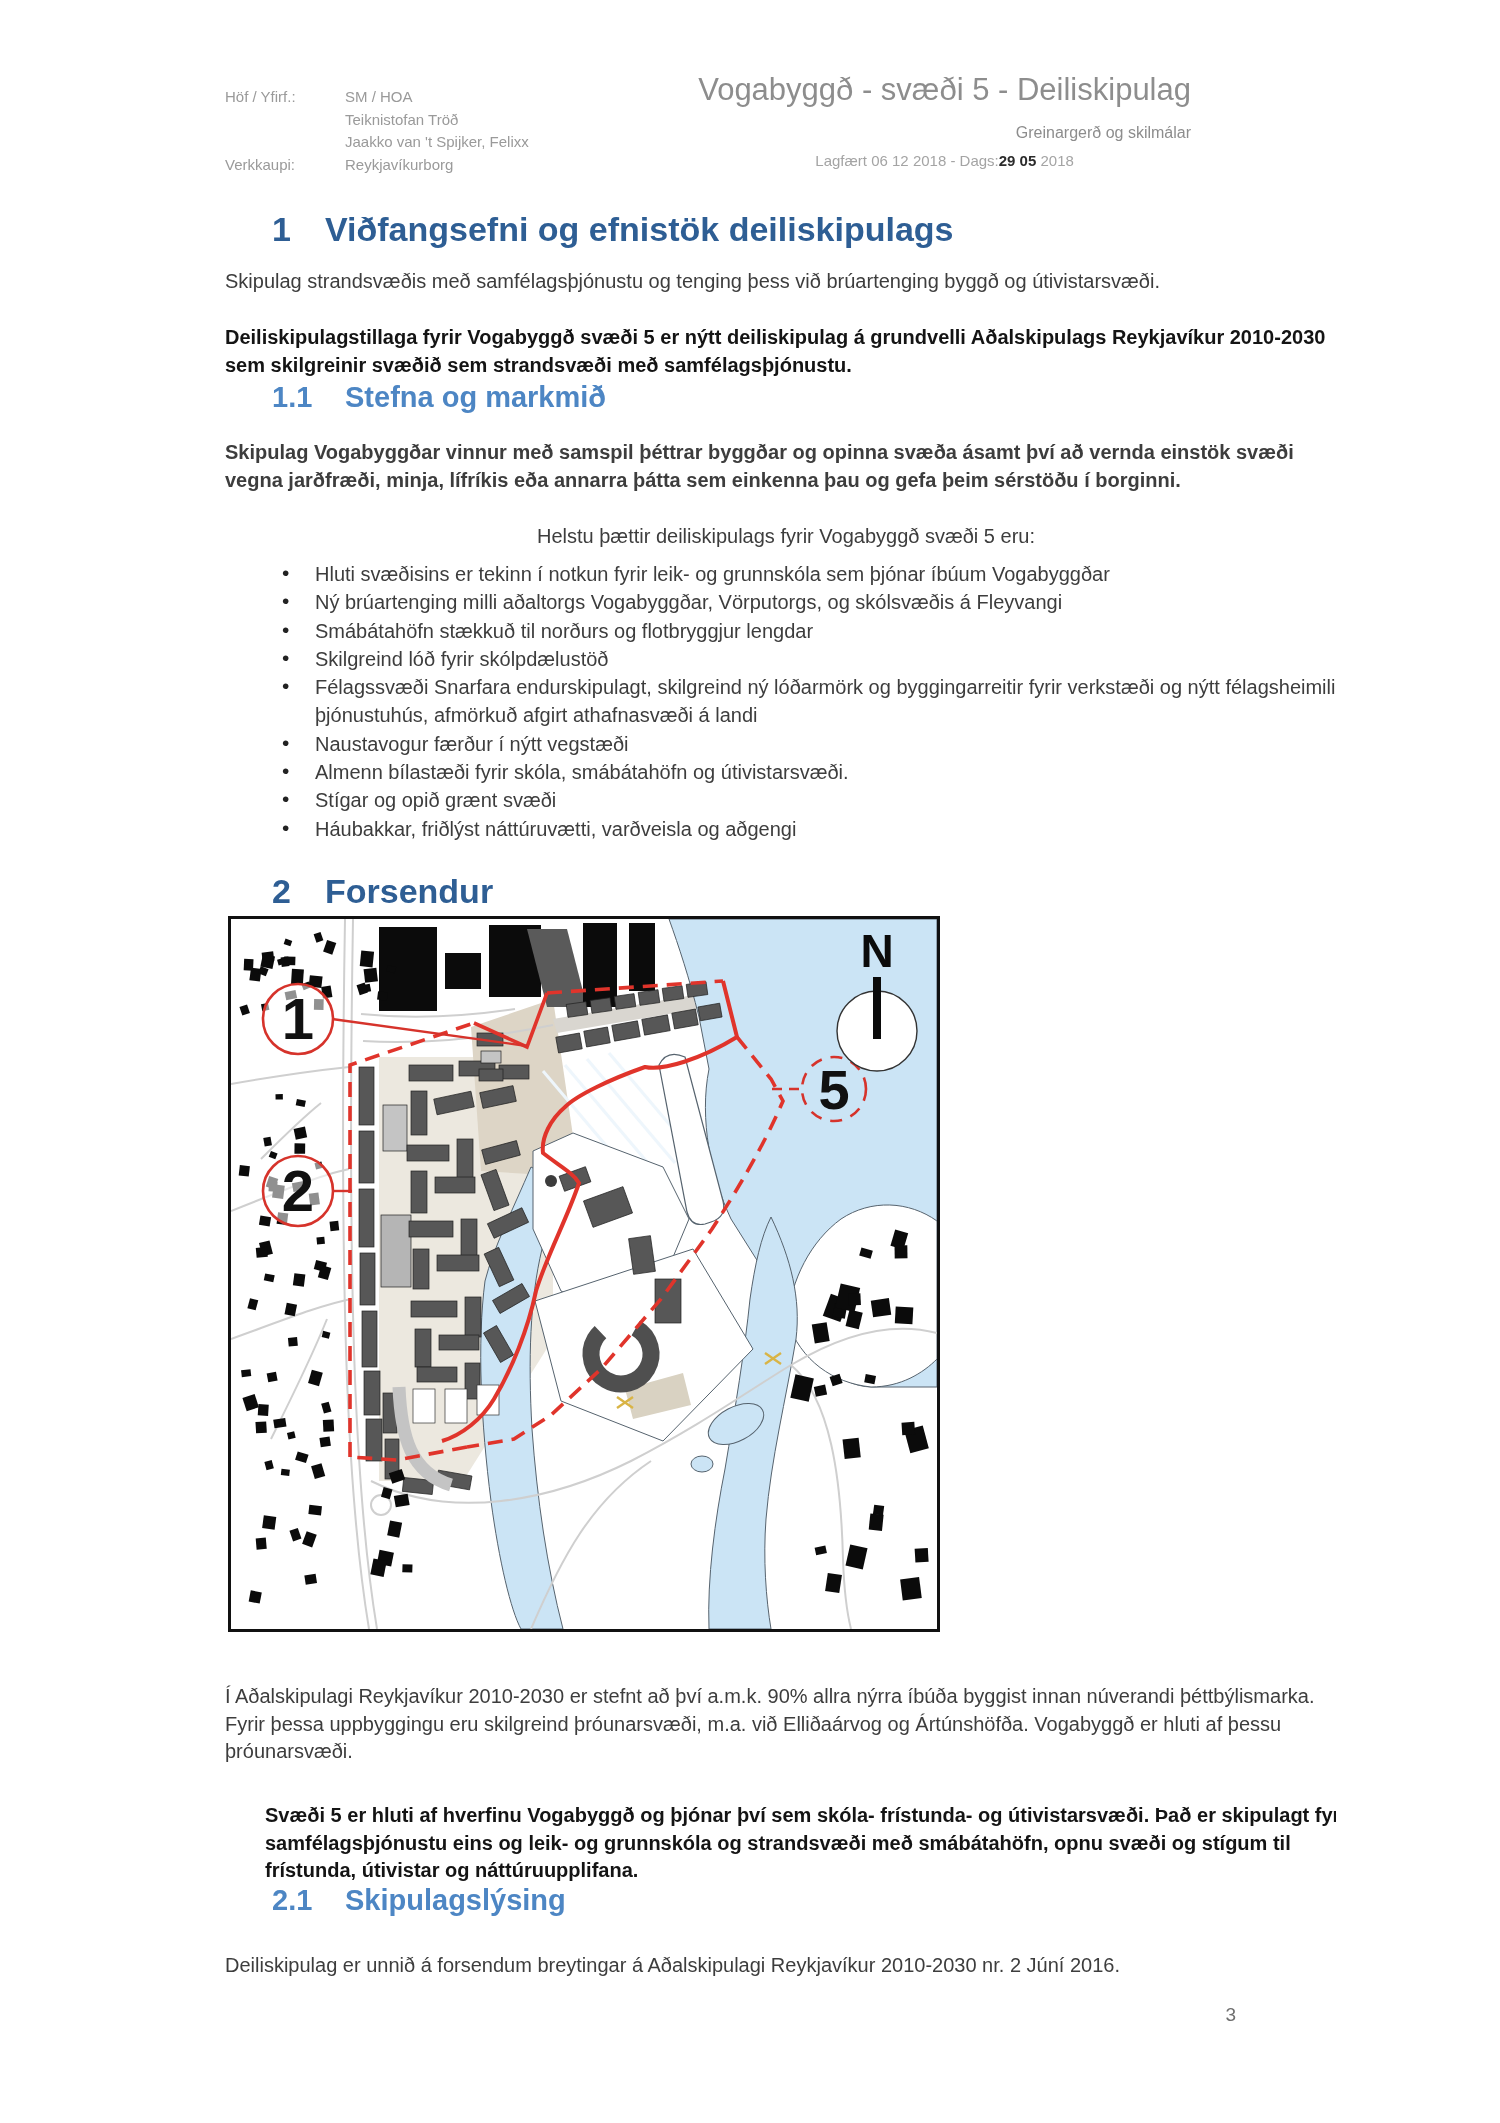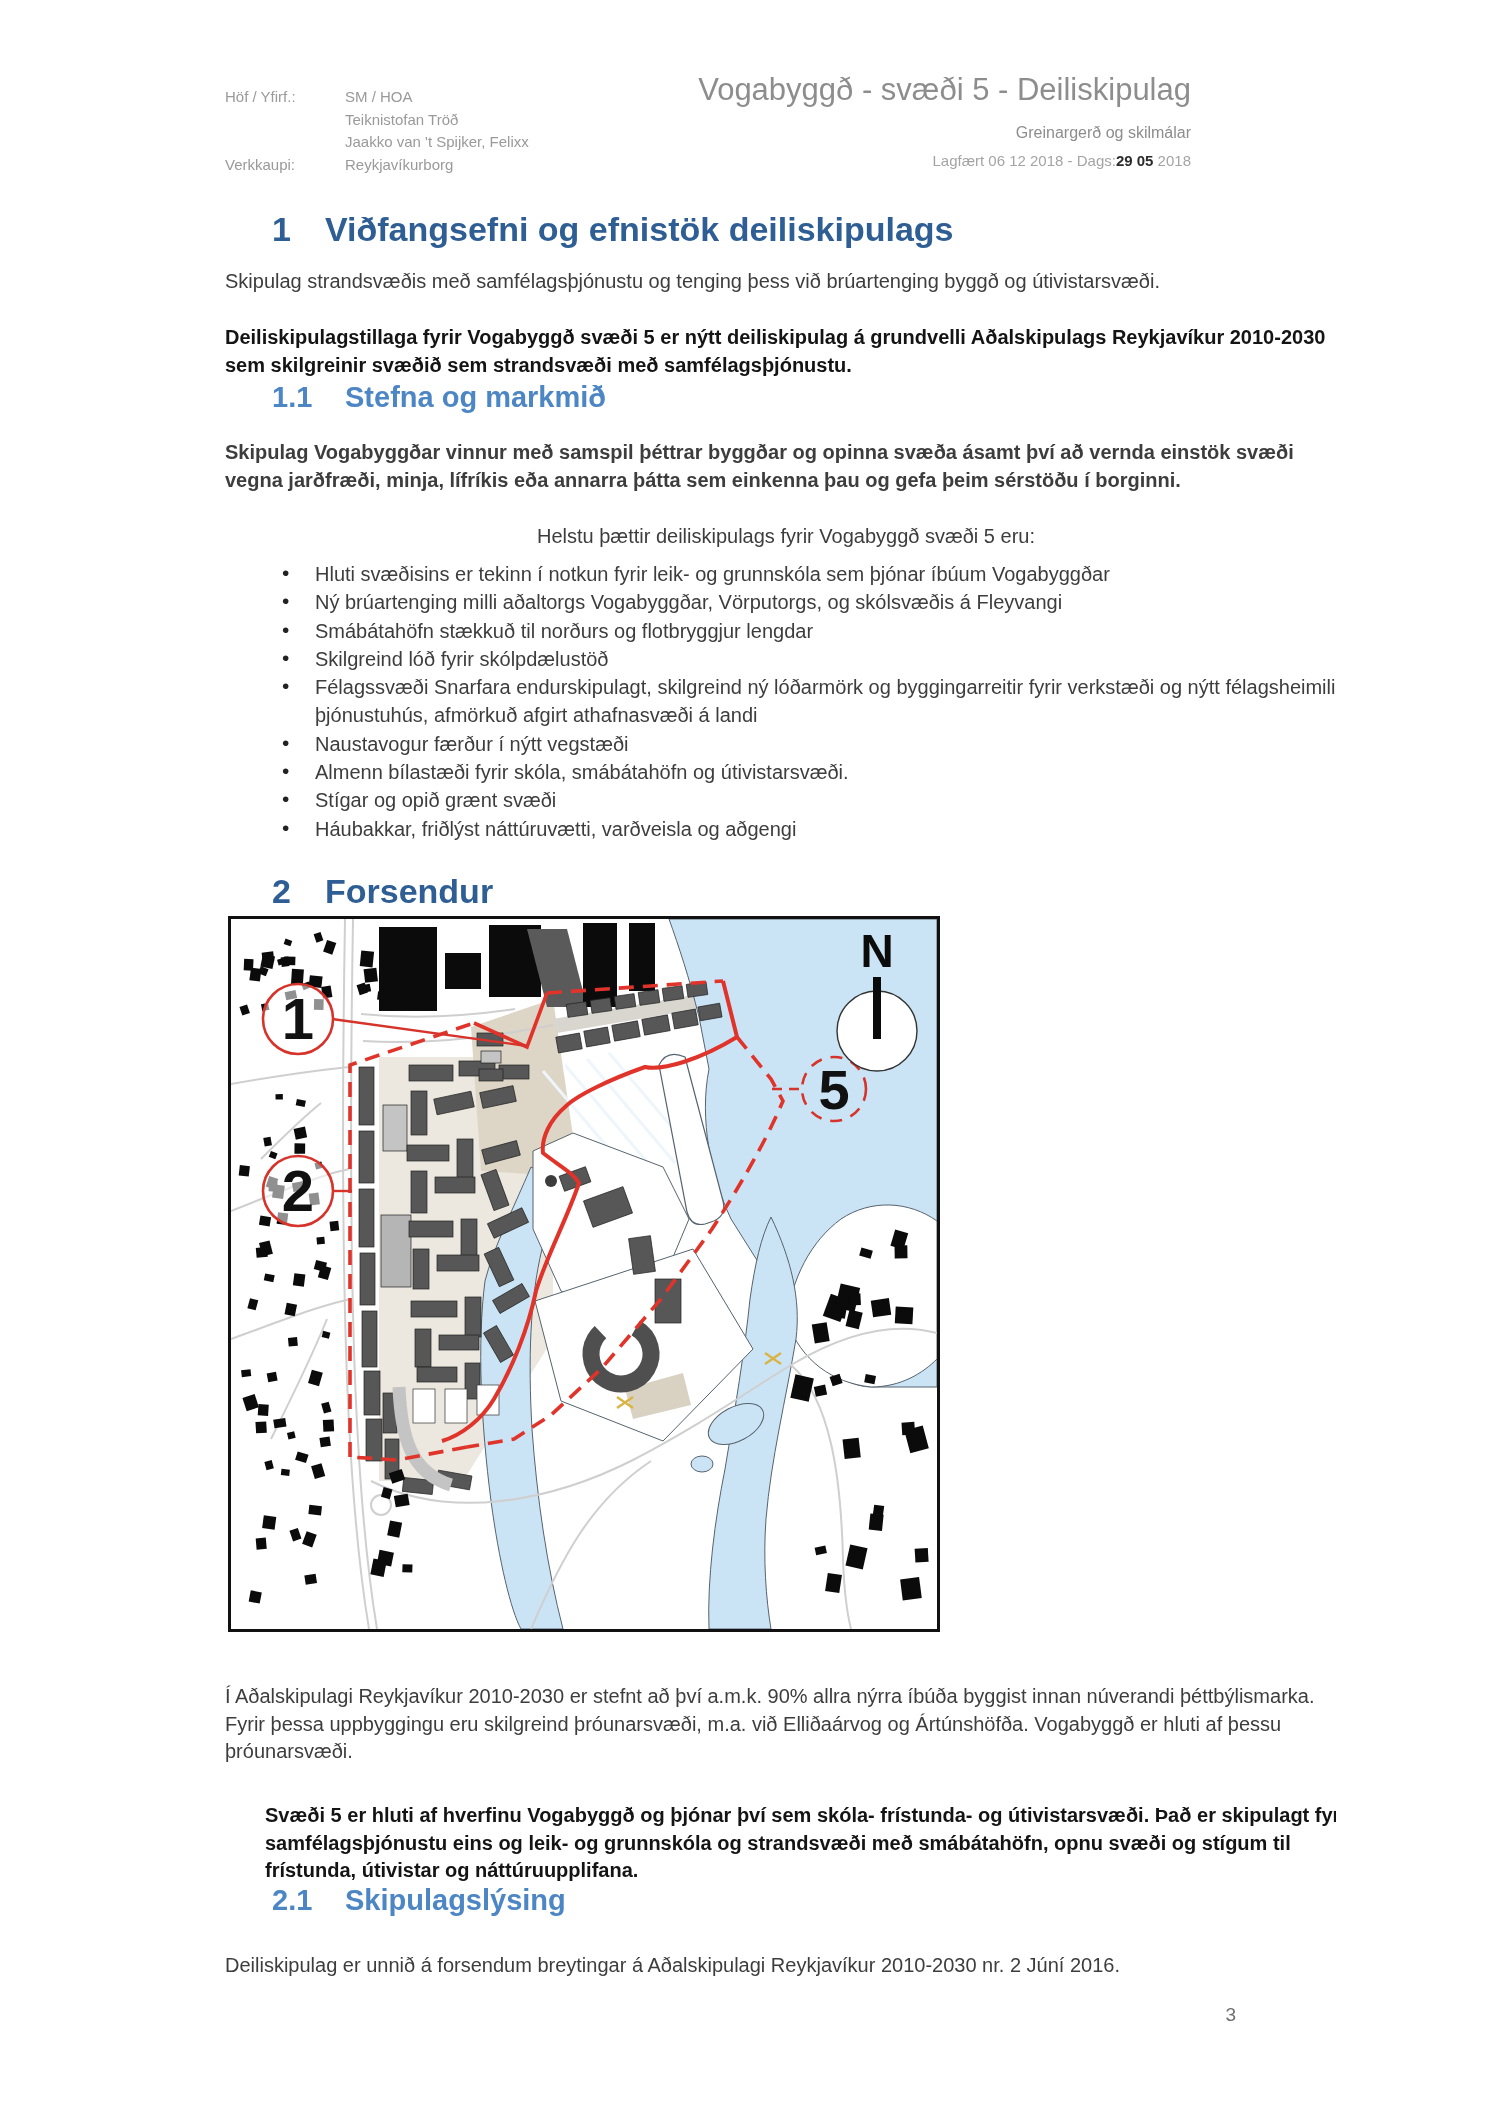--- a/index.html
+++ b/index.html
@@ -4,21 +4,21 @@
 <style>
   html,body{margin:0;padding:0;background:#ffffff;}
   .page{position:relative;width:1336px;height:2123px;background:#fff;overflow:hidden;
         font-family:"Liberation Sans", sans-serif;border-radius:13px;}
   
   .hdr-left{position:absolute;left:225px;top:86px;font-size:15px;line-height:22.5px;color:#9a9a9a;}
   .hdr-left .lbl{display:inline-block;width:120px;}
   .hdr-right{position:absolute;right:145px;top:72px;text-align:right;color:#8d8d8d;}
   .doc-title{font-size:31px;line-height:36px;}
   .doc-subtitle{font-size:16px;line-height:30px;margin-top:10px;}
-  .doc-dateline{font-size:15px;line-height:20px;margin-top:3px;color:#a4a4a4;}
+  .doc-dateline{font-size:15px;line-height:20px;margin-top:3px;color:#a4a4a4;text-align:center;}
   .doc-dateline b{color:#2b2b2b;font-weight:bold;}
   
   .h1{position:absolute;left:225px;width:1140px;color:#2e5e94;font-size:34px;font-weight:bold;}
   .h1 .num{display:inline-block;width:53px;padding-left:47px;}
   .h2{position:absolute;left:225px;width:1140px;color:#4d86c4;font-size:29px;font-weight:bold;}
   .h2 .num{display:inline-block;width:73px;padding-left:47px;}
   
   .para{position:absolute;left:225px;width:1122px;font-size:20px;line-height:27.5px;color:#3d3d3d;}
   .para.bold{font-weight:bold;color:#141414;}
   ul.bullets{position:absolute;left:225px;top:560px;width:1122px;margin:0;padding:0;

